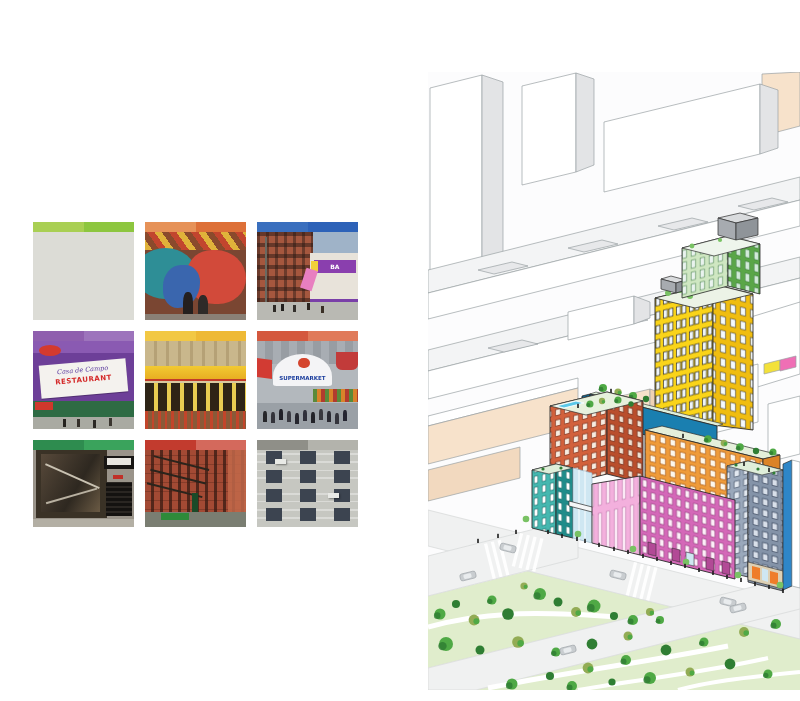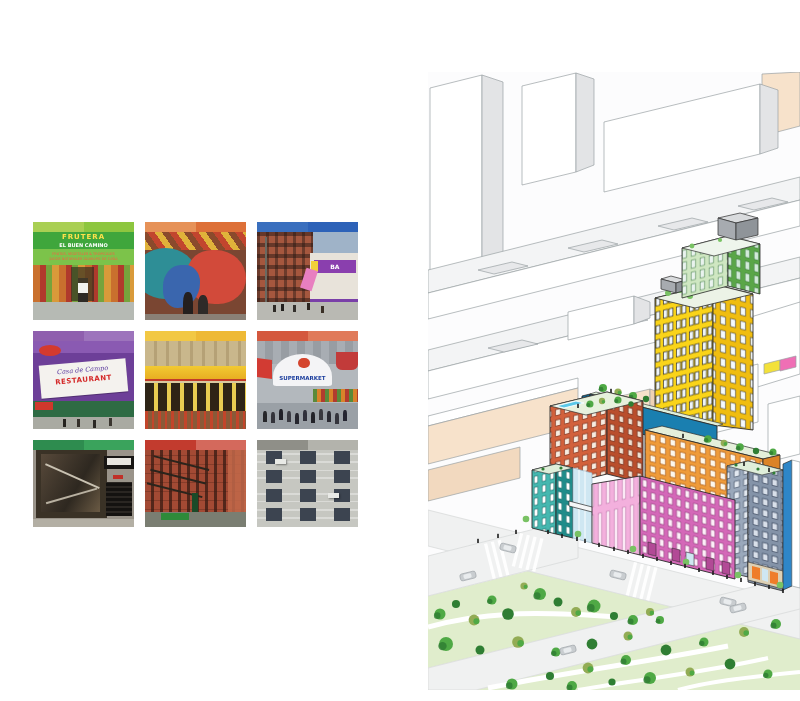--- a/index.html
+++ b/index.html
@@ -127,31 +127,20 @@
 <body>
 
 <div class="stage">
 
   <div class="collage">
 
     <figure class="tile t1">
       <div class="bar">
         <span style="background: rgb(169, 207, 83);"></span>
         <span style="background: rgb(141, 198, 63);"></span>
-      </div>
-      <div class="ph">
-        <div class="aw"></div>
-        <div class="s1">FRUTERA</div>
-        <div class="s2">EL BUEN CAMINO</div>
-        <div class="s3">FRUTAS, VEGETALES &amp; TROPICALES</div>
-        <div class="s4">JUGOS NATURALES GUARAPO DE CAÑA</div>
-        <div class="produce"></div>
-        <div class="door"></div>
-        <div class="person"></div>
-        <div class="walk"></div>
       </div>
     </figure>
 
     <figure class="tile t2">
       <div class="bar">
         <span style="background: rgb(230, 146, 88);"></span>
         <span style="background: rgb(221, 112, 56);"></span>
       </div>
       <div class="ph">
         <div class="aw"></div>

